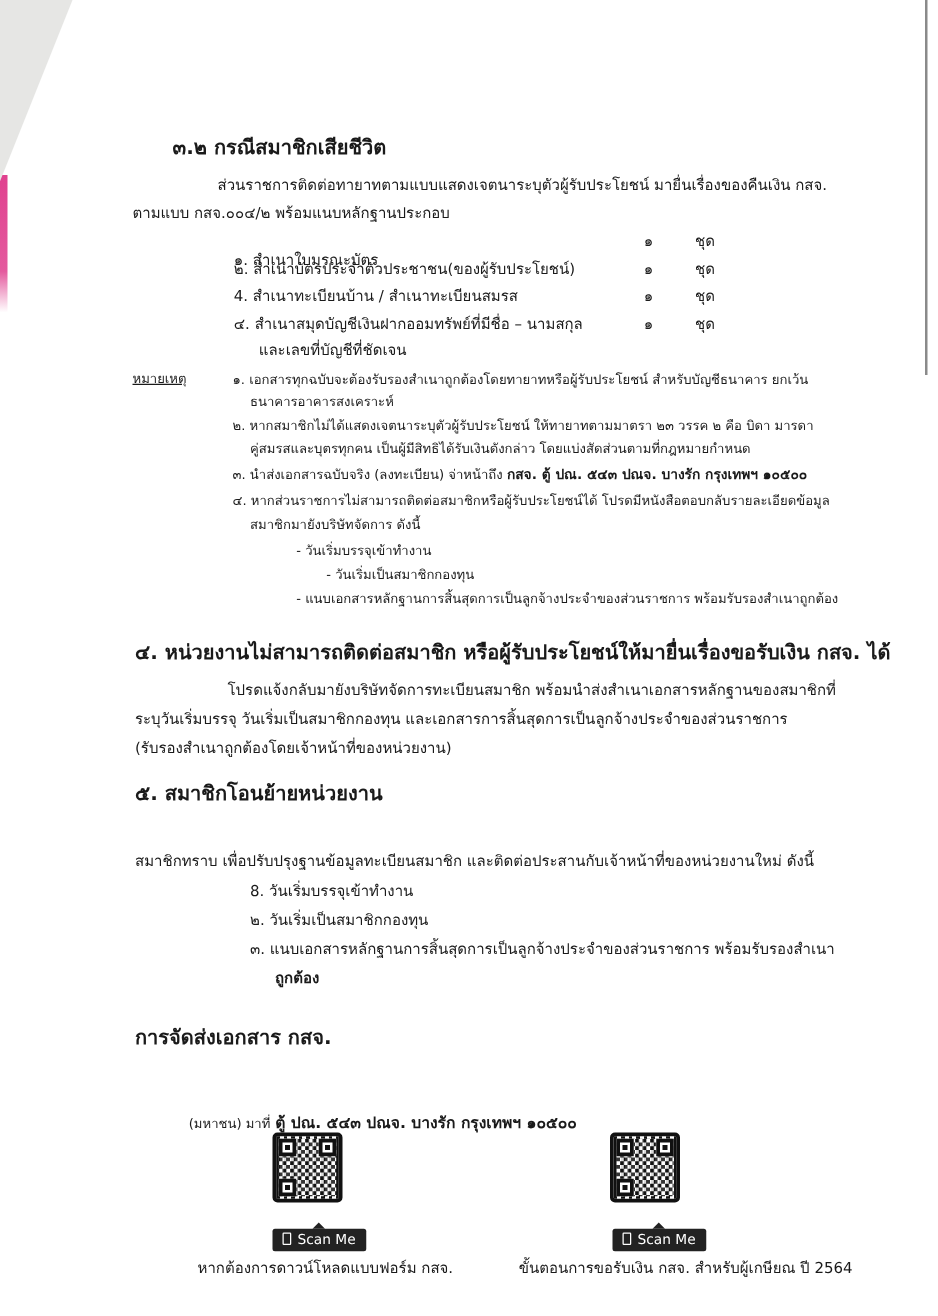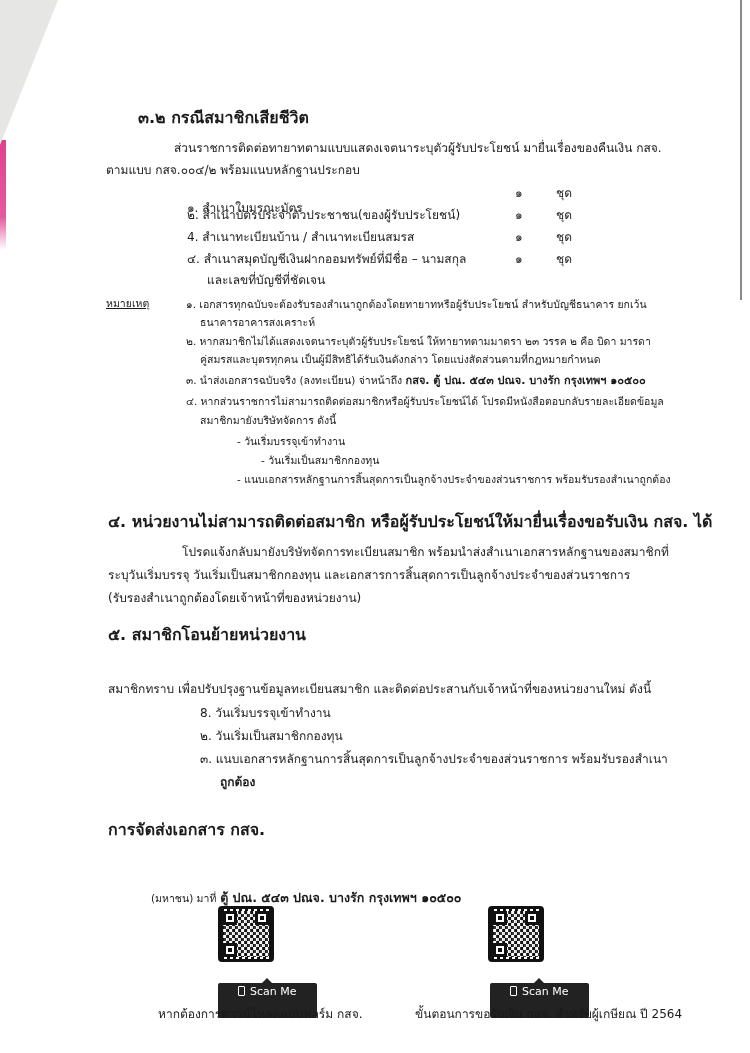--- a/index.html
+++ b/index.html
@@ -38,22 +38,22 @@
         #fff;
       overflow: hidden;
     }
     .qr-inner { position: absolute; inset: 2px; background:
       repeating-conic-gradient(#111 0 25%, #fff 0 50%) 0 0/6px 6px; opacity: .85; }
     .finder {
       position: absolute; width: 14px; height: 14px; border: 3px solid #111; background: #fff;
     }
     .finder::after { content: ""; position: absolute; left: 2px; top: 2px; width: 4px; height: 4px; background: #111; }
     .scan-btn {
-      position: absolute; height: 35px; background: #222; color: #fff; border-radius: 2px;
-      font-size: 11px; line-height: 18px; padding: 0 20px; white-space: nowrap;
+      position: absolute; height: 18px; background: #222; color: #fff; border-radius: 2px;
+      font-size: 11px; line-height: 18px; padding: 0 8px; white-space: nowrap;
     }
     .scan-btn::before {
       content: ""; position: absolute; left: 50%; top: -5px; margin-left: -5px;
       border-left: 5px solid transparent; border-right: 5px solid transparent; border-bottom: 5px solid #222;
     }
     .phone-icon { display: inline-block; width: 7px; height: 10px; border: 1.5px solid #fff; border-radius: 1px; margin-right: 5px; vertical-align: -1px; }
   </style>
 </head>
 <body>
 

